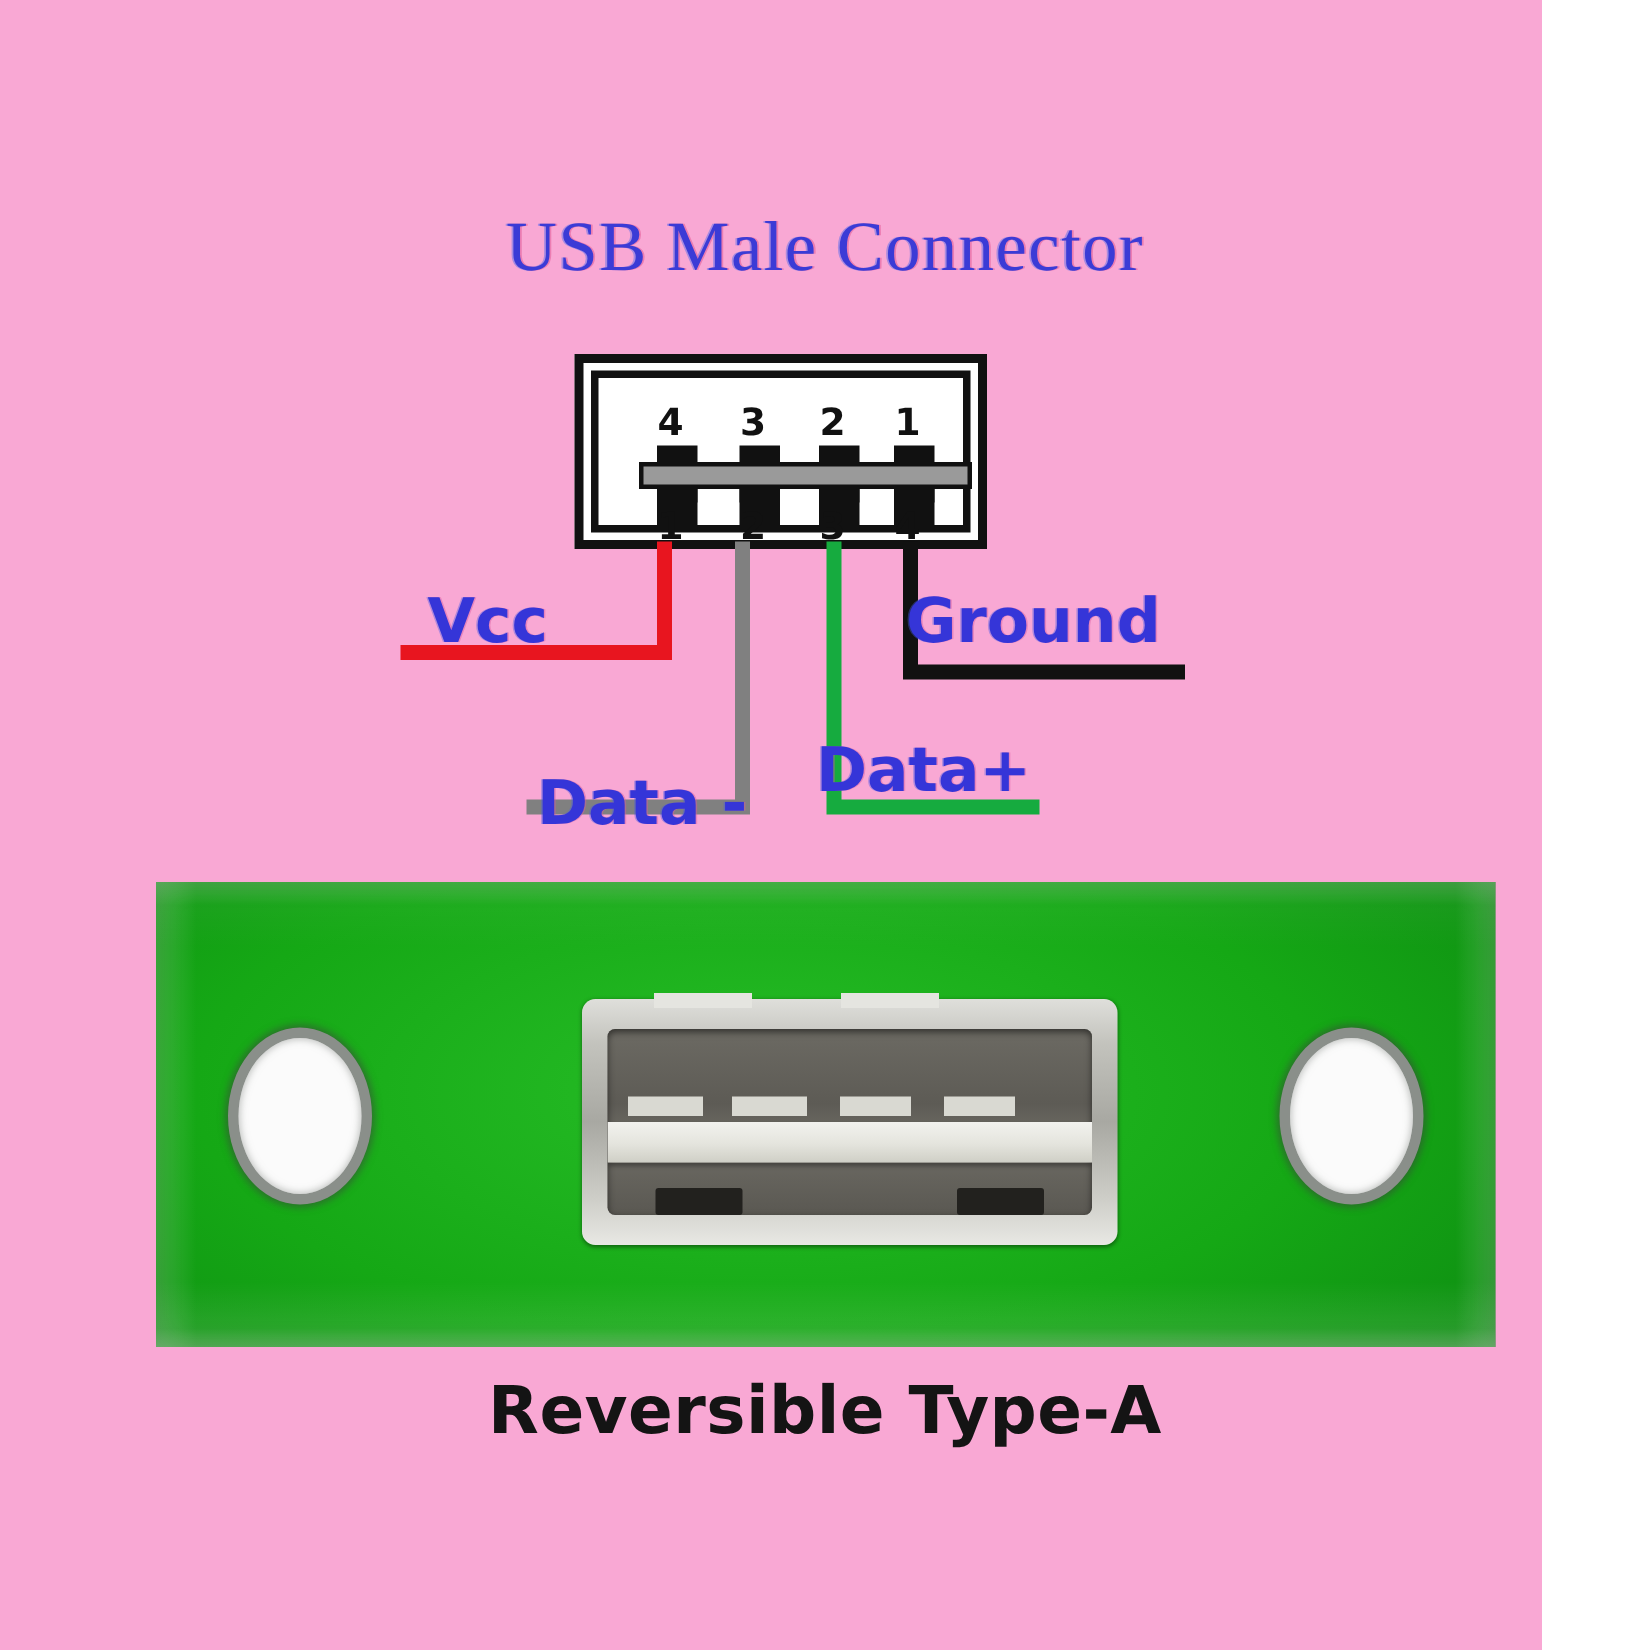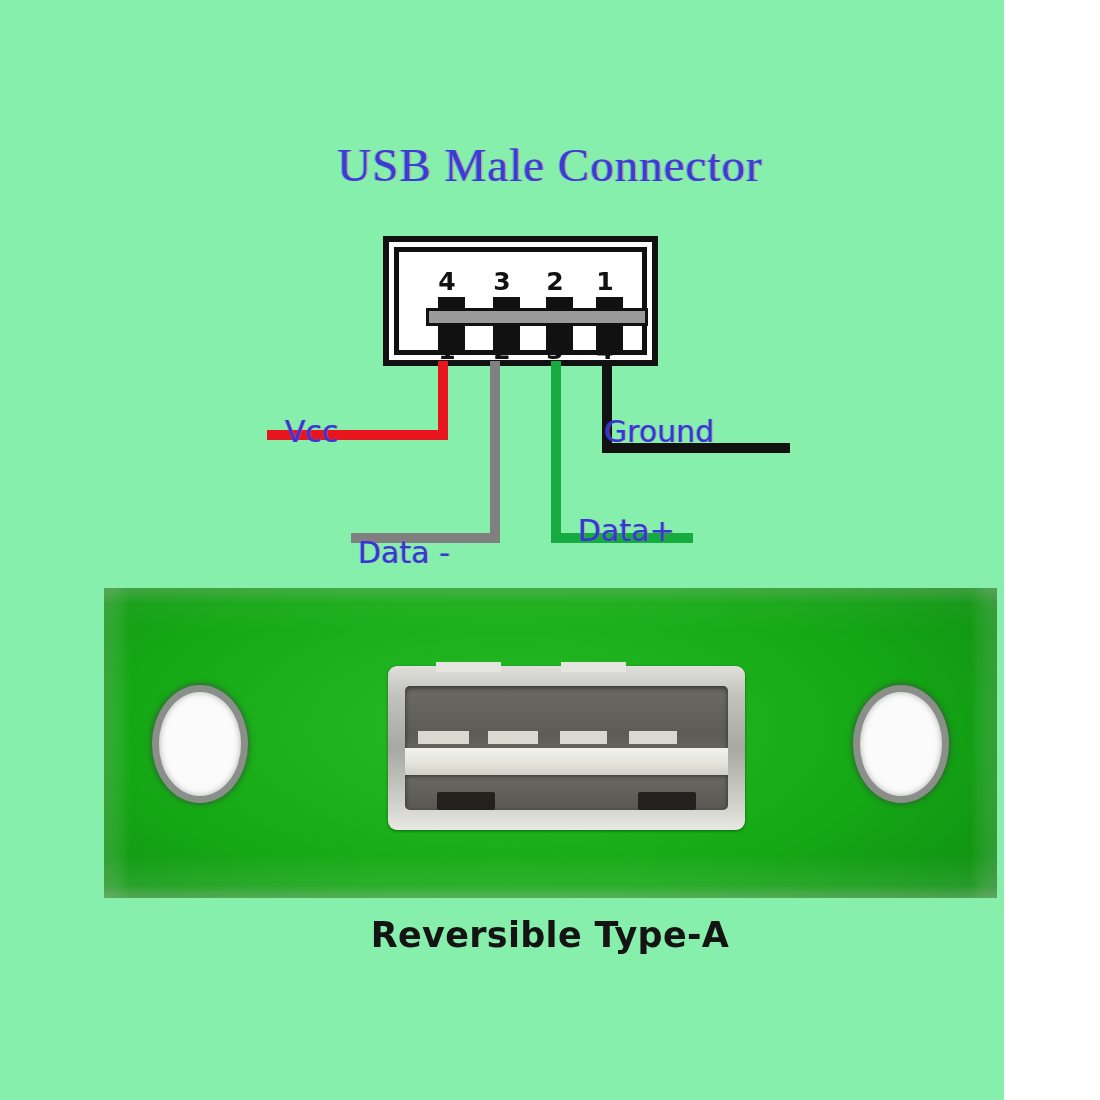--- a/index.html
+++ b/index.html
@@ -8,22 +8,23 @@
     padding: 0;
     background: #ffffff;
   }
   body {
     font-family: "Liberation Sans", sans-serif;
   }
   #canvas {
     position: relative;
     width: 1004px;
     height: 1100px;
-    background: #86efac;
+    background: #f9a8d4;
     overflow: hidden;
+    padding-left: 24px;
   }
 
   
   #diagram-title {
     position: absolute;
     left: 0;
     top: 138px;
     width: 1100px;
     text-align: center;
     font-family: "Liberation Serif", "DejaVu Serif", serif;
@@ -96,31 +97,30 @@
     top: 0;
     width: 1100px;
     height: 1100px;
     pointer-events: none;
   }
 
   
   .wire-label {
     position: absolute;
     font-family: "DejaVu Sans", "Liberation Sans", sans-serif;
-    font-size: 30px;
-    font-weight: 400;
+    font-size: 41px;
+    font-weight: 700;
     color: #3535d8;
     white-space: nowrap;
     text-shadow: 1px 0 0 rgba(215,90,160,.45), -1px 0 0 rgba(70,90,230,.4);
-    margin-top: 24px;
   }
   #label-vcc    { left: 285px; top: 390px; }
   #label-ground { left: 604px; top: 390px; }
   #label-data-minus { left: 358px; top: 511px; }
-  #label-data-plus  { left: 578px; top: 489px; }
+  #label-data-plus  { left: 544px; top: 489px; }
 
   
   #pcb-photo {
     position: absolute;
     left: 104px;
     top: 588px;
     width: 893px;
     height: 310px;
   }
   .pcb-board {
@@ -212,21 +212,21 @@
   #usb-slot-right { right: 32px; }
 
   
   #pcb-caption {
     position: absolute;
     left: 0;
     top: 915px;
     width: 1100px;
     text-align: center;
     font-family: "DejaVu Sans", "Liberation Sans", sans-serif;
-    font-size: 35px;
+    font-size: 44px;
     font-weight: 700;
     color: #141414;
     letter-spacing: .3px;
   }
 </style>
 </head>
 <body>
 
 <div id="canvas">
 

